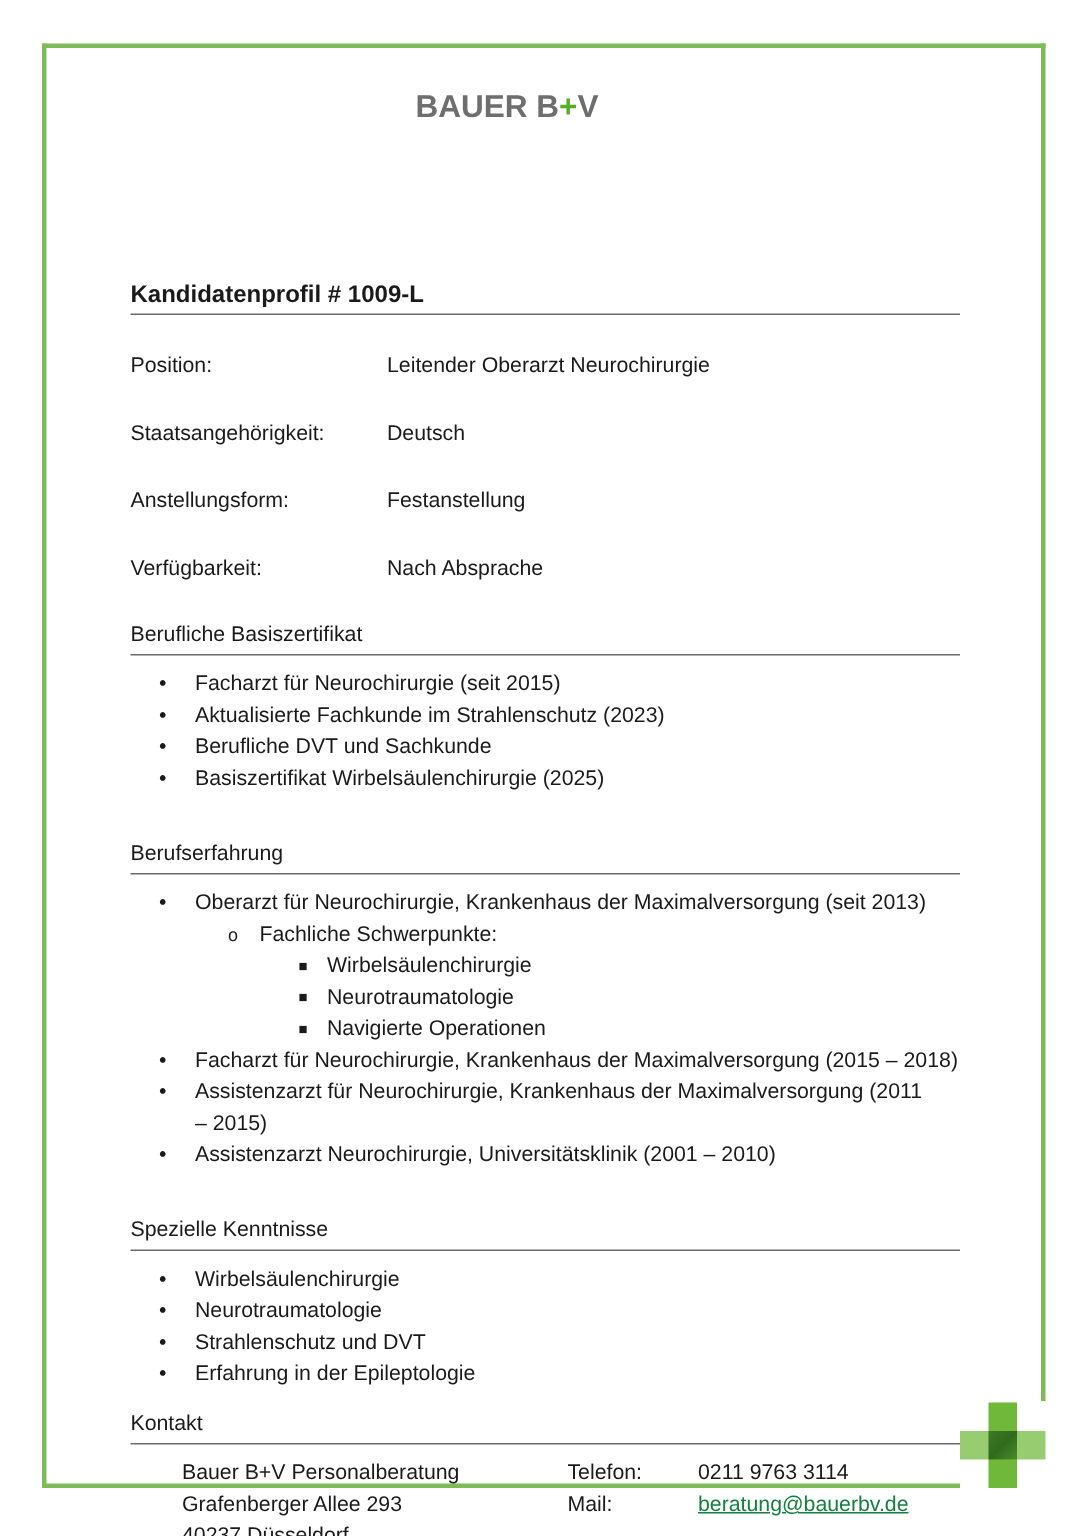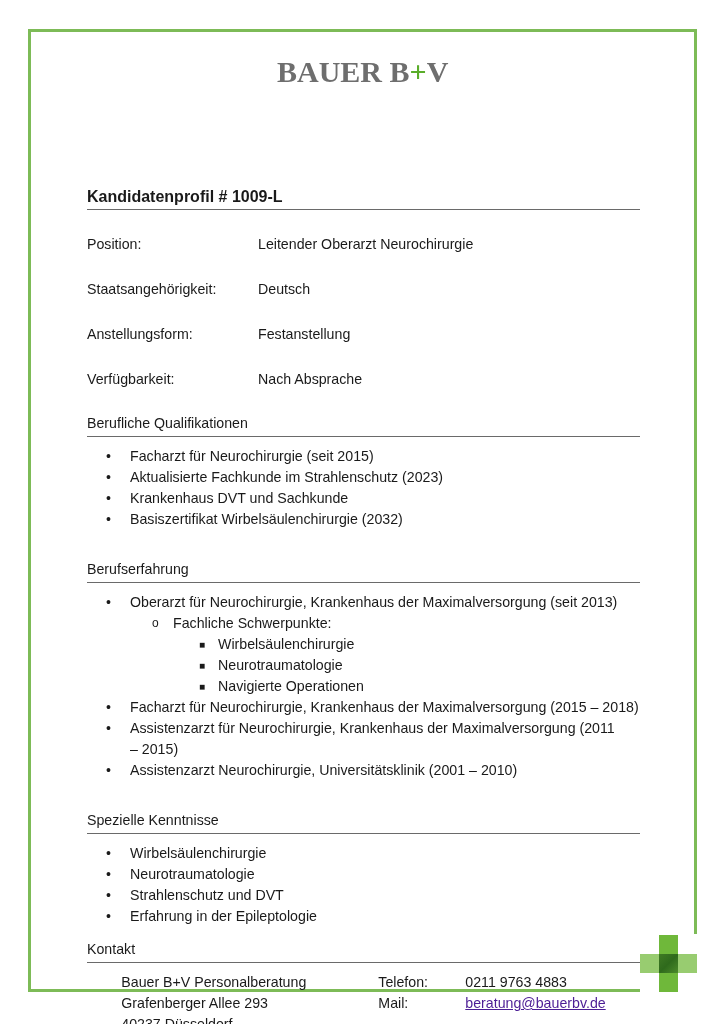--- a/index.html
+++ b/index.html
@@ -8,41 +8,41 @@
   .frame-top { position: absolute; left: 28px; top: 29px; width: 669px; height: 3px; background: #7dbb57; }
   .frame-left { position: absolute; left: 28px; top: 29px; width: 3px; height: 963px; background: #7dbb57; }
   .frame-right { position: absolute; left: 694px; top: 29px; width: 3px; height: 905px; background: #7dbb57; }
   .frame-bottom { position: absolute; left: 28px; top: 989px; width: 612px; height: 3px; background: #7dbb57; }
 
   .cross-v { position: absolute; left: 659px; top: 935px; width: 19px; height: 57px; background: #6fb83a; }
   .cross-h { position: absolute; left: 640px; top: 954px; width: 57px; height: 19px; background: #8dc760; opacity: 0.9; }
   .cross-c { position: absolute; left: 659px; top: 954px; width: 19px; height: 19px;
              background: linear-gradient(135deg, #3f7a24 0%, #2f6a1c 50%, #4b8a2a 100%); }
 
-  .logo { position: absolute; left: 277px; top: 57px; height: 30px; font-size: 30px; font-weight: bold;
-          color: #6e6e6e; letter-spacing: 0px; line-height: 30px; white-space: nowrap; font-family: Liberation Serif, serif; }
+  .logo { position: absolute; left: 277px; top: 57px; height: 30px; font-size: 21px; font-weight: bold;
+          color: #6e6e6e; letter-spacing: 0px; line-height: 30px; white-space: nowrap; }
   .logo .plus { color: #5aad2a; display: inline-block; }
 
   .doc { position: absolute; left: 87px; top: 186px; width: 553px; font-size: 14.2px; line-height: 21px; }
   .title { font-weight: bold; font-size: 16px; }
   .rule { height: 1px; background: #6a6a6a; margin-top: 2px; }
   .kv { display: flex; margin-top: 24px; }
   .kv .k { width: 171px; }
   .section-head { margin-top: 21px; }
   .list { margin-top: 9px; }
   .li { position: relative; padding-left: 43px; }
   .li .b { position: absolute; left: 19px; top: 0; }
   .li2 { position: relative; padding-left: 86px; }
   .li2 .b { position: absolute; left: 65px; top: 0; font-size: 12px; }
   .li3 { position: relative; padding-left: 131px; }
   .li3 .b { position: absolute; left: 112px; top: 0; font-size: 10px; }
   .contact { display: flex; margin-top: 9px; justify-content: center; }
   .c1 { width: 257px; }
   .c2 { width: 87px; }
-  .link { color: #4c1d95; text-decoration: underline; }
+  .link { color: #15803d; text-decoration: underline; }
 </style>
 </head>
 <body>
 
 <div class="frame-top"></div>
 <div class="frame-left"></div>
 <div class="frame-right"></div>
 <div class="frame-bottom"></div>
 
 <div>
@@ -70,27 +70,27 @@
     <div class="kv">
       <span class="k">Anstellungsform:</span>
       <span>Festanstellung</span>
     </div>
     <div class="kv">
       <span class="k">Verfügbarkeit:</span>
       <span>Nach Absprache</span>
     </div>
   </div>
 
-  <div class="section-head" style="margin-top:23px">Berufliche Qualifikationen</div>
+  <div class="section-head" style="margin-top:23px">Berufliche Basiszertifikat</div>
   <div class="rule"></div>
   <div class="list">
     <div class="li"><span class="b">•</span><span>Facharzt für Neurochirurgie (seit 2015)</span></div>
     <div class="li"><span class="b">•</span><span>Aktualisierte Fachkunde im Strahlenschutz (2023)</span></div>
-    <div class="li"><span class="b">•</span><span>Krankenhaus DVT und Sachkunde</span></div>
-    <div class="li"><span class="b">•</span><span>Basiszertifikat Wirbelsäulenchirurgie (2032)</span></div>
+    <div class="li"><span class="b">•</span><span>Berufliche DVT und Sachkunde</span></div>
+    <div class="li"><span class="b">•</span><span>Basiszertifikat Wirbelsäulenchirurgie (2025)</span></div>
   </div>
 
   <div class="section-head" style="margin-top:29px">Berufserfahrung</div>
   <div class="rule"></div>
   <div class="list">
     <div class="li"><span class="b">•</span><span>Oberarzt für Neurochirurgie, Krankenhaus der Maximalversorgung (seit 2013)</span></div>
     <div class="li2"><span class="b">o</span><span>Fachliche Schwerpunkte:</span></div>
     <div class="li3"><span class="b">■</span><span>Wirbelsäulenchirurgie</span></div>
     <div class="li3"><span class="b">■</span><span>Neurotraumatologie</span></div>
     <div class="li3"><span class="b">■</span><span>Navigierte Operationen</span></div>
@@ -114,18 +114,18 @@
     <div class="c1">
       <div>Bauer B+V Personalberatung</div>
       <div>Grafenberger Allee 293</div>
       <div>40237 Düsseldorf</div>
     </div>
     <div class="c2">
       <div>Telefon:</div>
       <div>Mail:</div>
     </div>
     <div>
-      <div>0211 9763 4883</div>
+      <div>0211 9763 3114</div>
       <div><a class="link">beratung@bauerbv.de</a></div>
     </div>
   </div>
 
 </div>
 
 </body></html>

